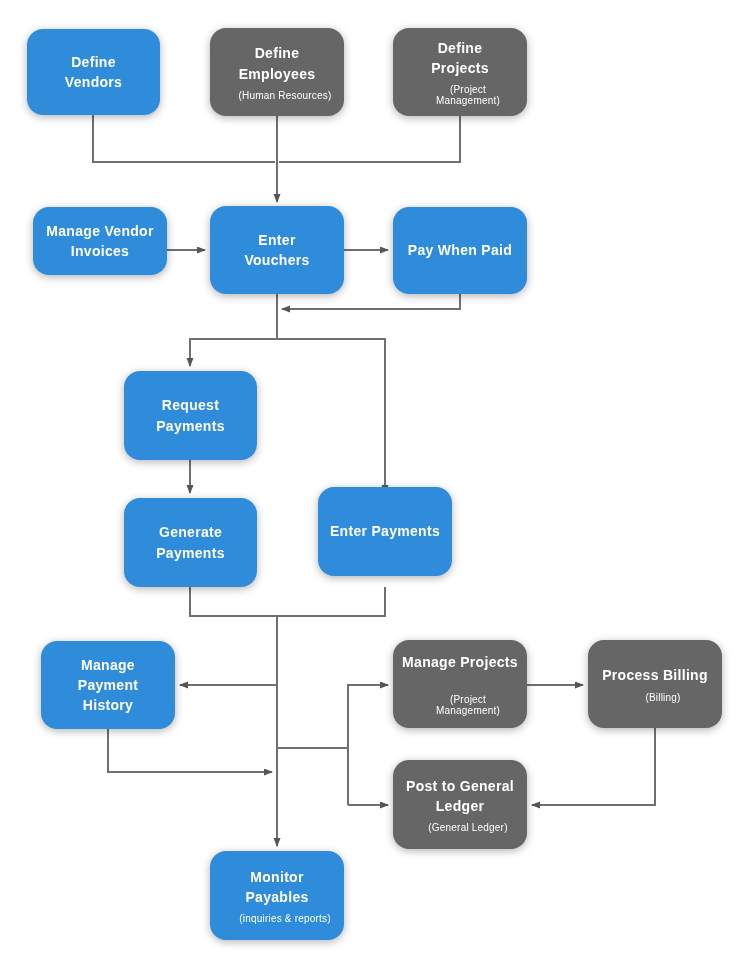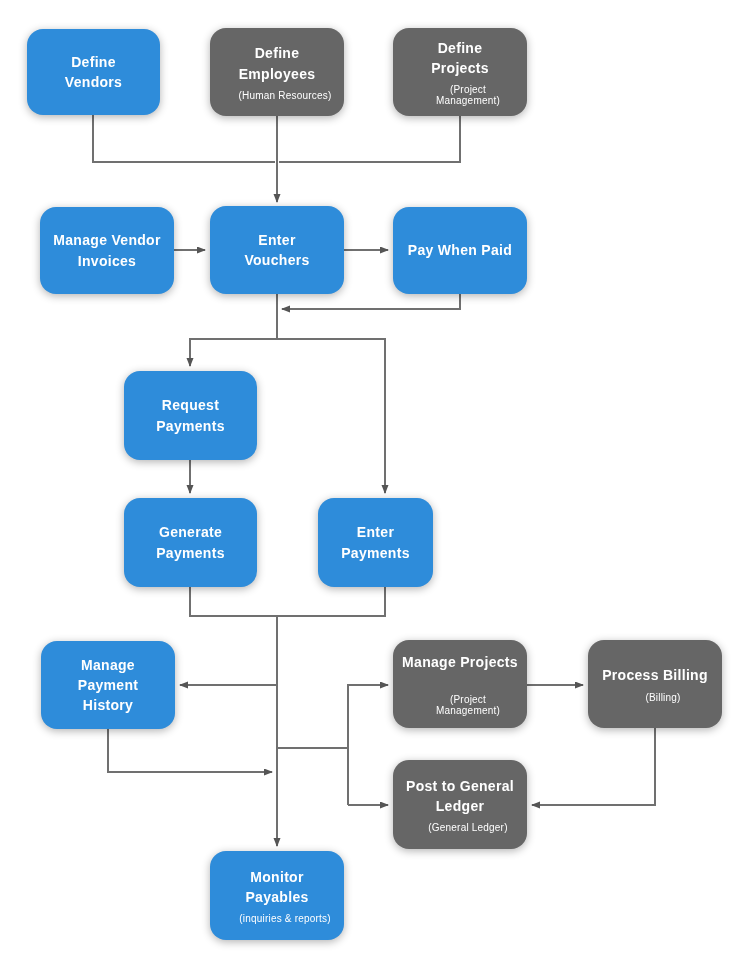--- a/index.html
+++ b/index.html
@@ -99,40 +99,40 @@
       <div class="node secondary" style="left: 210px; top: 28px; width: 134px; height: 88px;">
         <div class="node-label">Define
 Employees</div>
         <div class="node-sublabel">(Human Resources)</div>
       </div>
       <div class="node secondary" style="left: 393px; top: 28px; width: 134px; height: 88px;">
         <div class="node-label">Define
 Projects</div>
         <div class="node-sublabel">(Project Management)</div>
       </div>
-      <div class="node primary" style="left: 40px; top: 207px; width: 134px; height: 87px;">
+      <div class="node primary" style="left: 33px; top: 207px; width: 134px; height: 68px;">
         <div class="node-label">Manage Vendor
 Invoices</div>
       </div>
       <div class="node primary" style="left: 210px; top: 206px; width: 134px; height: 88px;">
         <div class="node-label">Enter
 Vouchers</div>
       </div>
       <div class="node primary" style="left: 393px; top: 207px; width: 134px; height: 87px;">
         <div class="node-label">Pay When Paid</div>
       </div>
       <div class="node primary" style="left: 124px; top: 371px; width: 133px; height: 89px;">
         <div class="node-label">Request
 Payments</div>
       </div>
       <div class="node primary" style="left: 124px; top: 498px; width: 133px; height: 89px;">
         <div class="node-label">Generate
 Payments</div>
       </div>
-      <div class="node primary" style="left: 318px; top: 498px; width: 115px; height: 89px;">
+      <div class="node primary" style="left: 318px; top: 487px; width: 134px; height: 89px;">
         <div class="node-label">Enter Payments</div>
       </div>
       <div class="node primary" style="left: 41px; top: 641px; width: 134px; height: 88px;">
         <div class="node-label">Manage Payment
 History</div>
       </div>
       <div class="node secondary" style="left: 393px; top: 640px; width: 134px; height: 88px; gap: 16px;">
         <div class="node-label">Manage Projects</div>
         <div class="node-sublabel">(Project Management)</div>
       </div>

